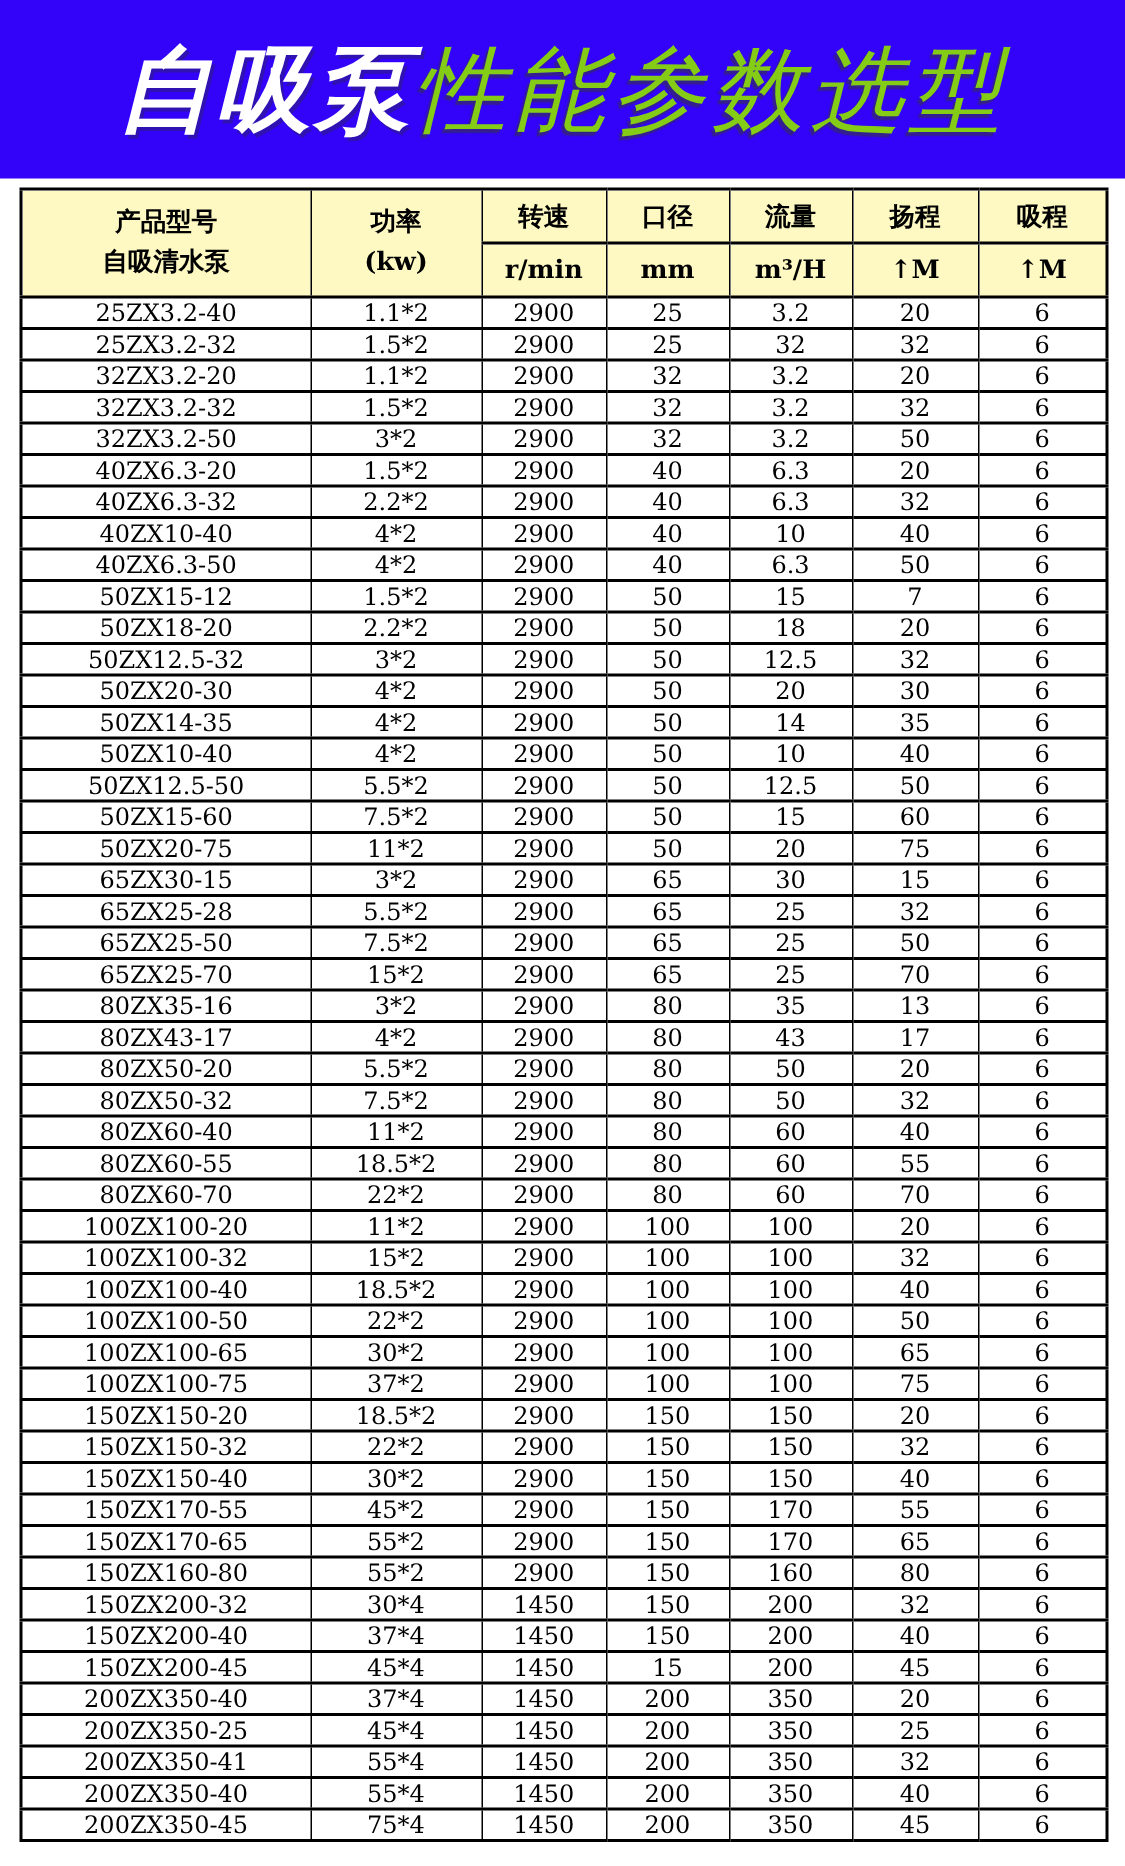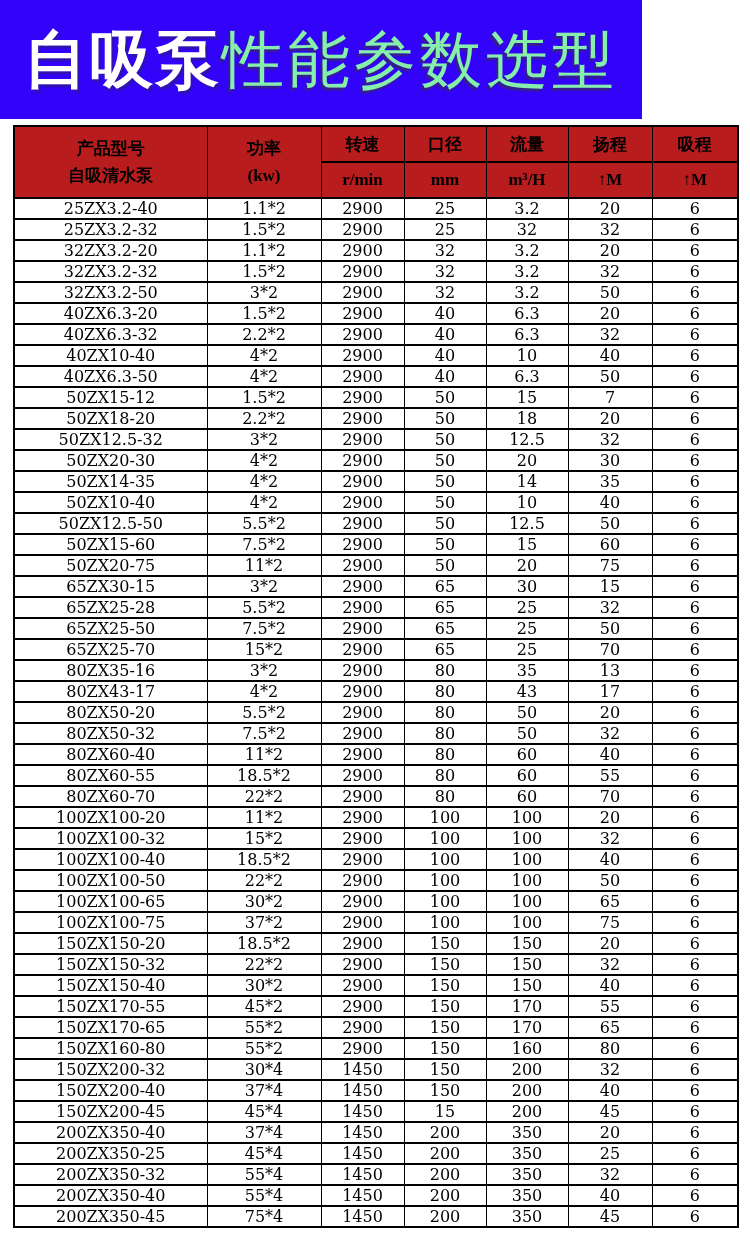--- a/index.html
+++ b/index.html
@@ -4,35 +4,36 @@
 <style>
   * { margin:0; padding:0; box-sizing:border-box; }
   html,body { width:750px; background:#ffffff; }
   body {
     height:1244px;
     font-family:"DejaVu Serif","Liberation Serif",serif;
     color:#000;
     overflow:hidden;
   }
   .banner {
-    width:642px; height:119px;
+    width:750px; height:119px;
     background:#3203f8;
     display:flex; align-items:center; justify-content:center;
     white-space:nowrap;
+    font-style:italic;
   }
   .banner .t1 {
     color:#ffffff;
     font-family:"DejaVu Sans","Liberation Sans",sans-serif;
     font-weight:900;
     font-size:63px;
     letter-spacing:3px;
     text-shadow:2px 3px 0 rgba(45,45,45,0.35);
   }
   .banner .t2 {
-    color:#86efac;
+    color:#84cc16;
     font-family:"DejaVu Serif","Liberation Serif",serif;
     font-weight:500;
     font-size:62px;
     letter-spacing:4px;
     text-shadow:-2px 3px 1px rgba(55,55,55,0.55);
   }
   table.spec {
     margin:6px 0 0 13px;
     width:724px;
     border-collapse:collapse;
@@ -42,25 +43,24 @@
   table.spec td, table.spec th {
     border-left:1px solid #000;
     border-right:1px solid #000;
     border-top:2px solid #000;
     border-bottom:2px solid #000;
     text-align:center;
     vertical-align:middle;
     overflow:hidden;
   }
   thead td {
-    background:#b91c1c;
+    background:#fef9c3;
     font-weight:bold;
     font-size:17px;
     height:36px;
-    font-family:Liberation Serif, serif;
   }
   thead .merged {
     height:72px;
     line-height:1.6;
     font-size:17px;
   }
   thead .divider-thin { border-top-width:1px; }
   tbody td {
     height:21px;
     font-size:16px;
@@ -520,21 +520,21 @@
       <tr>
         <td>200ZX350-25</td>
         <td>45*4</td>
         <td>1450</td>
         <td>200</td>
         <td>350</td>
         <td>25</td>
         <td>6</td>
       </tr>
       <tr>
-        <td>200ZX350-32</td>
+        <td>200ZX350-41</td>
         <td>55*4</td>
         <td>1450</td>
         <td>200</td>
         <td>350</td>
         <td>32</td>
         <td>6</td>
       </tr>
       <tr>
         <td>200ZX350-40</td>
         <td>55*4</td>

